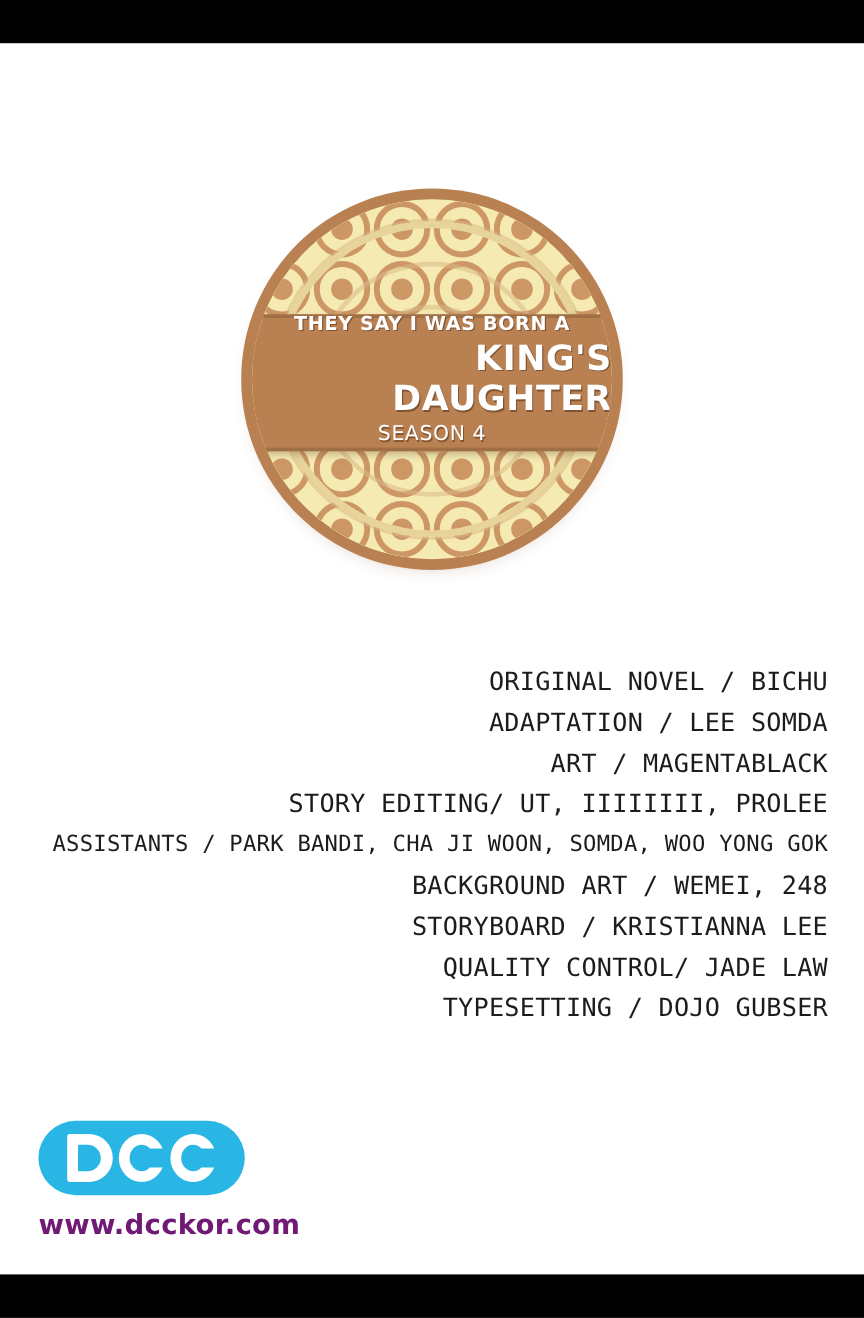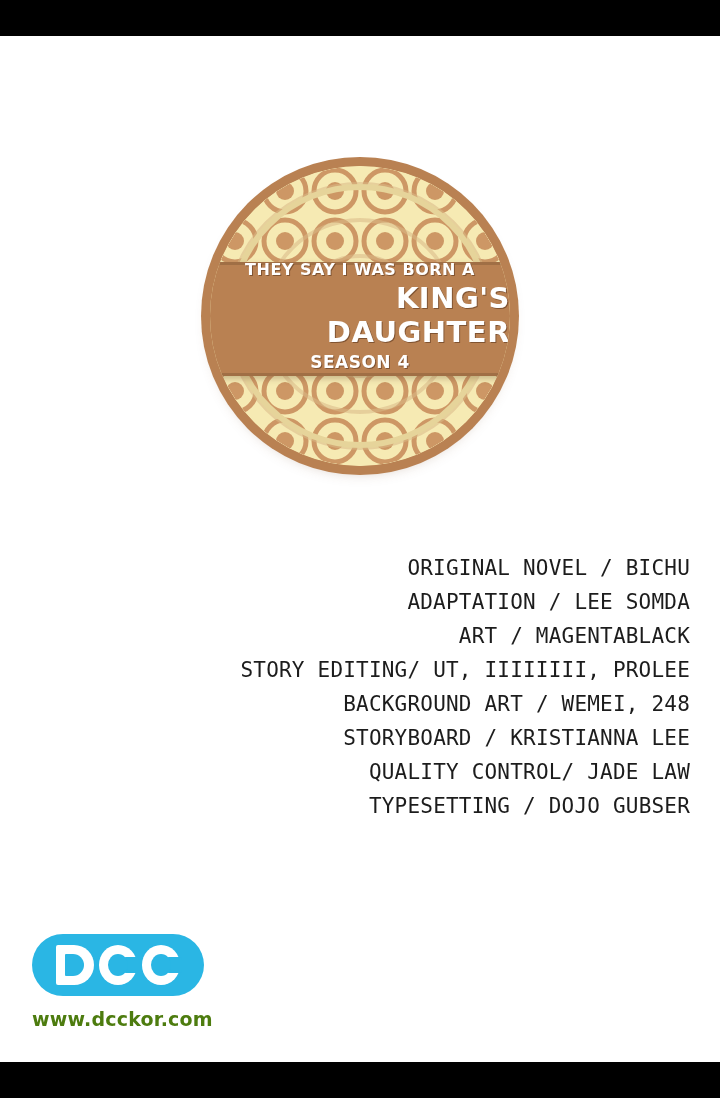--- a/index.html
+++ b/index.html
@@ -96,21 +96,21 @@
   .title-line2 {
     font-family: "DejaVu Sans", sans-serif;
     font-weight: bold;
     font-size: 29px;
     line-height: 34px;
     margin-top: 1px;
     text-align: right;
   }
   .title-line3 {
     font-family: "DejaVu Sans", sans-serif;
-    font-weight: bold;
+    font-weight: normal;
     font-size: 17px;
     line-height: 22px;
     margin-top: 2px;
   }
 
   
   .credits {
     position: absolute;
     left: 30px;
     top: 515px;
@@ -190,23 +190,23 @@
     right: -2px;
     top: 12px;
     width: 16px;
     height: 16px;
     background: #2ab6e4;
     border-radius: 3px;
   }
   .site-url {
     margin-top: 12px;
     font-family: "DejaVu Sans", sans-serif;
-    font-size: 19px;
+    font-size: 23px;
     font-weight: bold;
-    color: #4d7c0f;
+    color: #701a75;
     letter-spacing: 0.2px;
   }
 </style>
 </head>
 <body>
 
 <div class="page">
   <div class="sheet">
 
     <div class="emblem-wrap">
@@ -276,20 +276,21 @@
           <div class="title-line3">SEASON 4</div>
         </div>
       </div>
     </div>
 
     <div class="credits">
       <div class="credit-line">ORIGINAL NOVEL / BICHU</div>
       <div class="credit-line">ADAPTATION /  LEE SOMDA</div>
       <div class="credit-line">ART / MAGENTABLACK</div>
       <div class="credit-line">STORY EDITING/ UT, IIIIIIII, PROLEE</div>
+      <div class="credit-line small">ASSISTANTS / PARK BANDI, CHA JI WOON, SOMDA, WOO YONG GOK</div>
       <div class="credit-line">BACKGROUND ART / WEMEI, 248</div>
       <div class="credit-line">STORYBOARD / KRISTIANNA LEE</div>
       <div class="credit-line">QUALITY CONTROL/ JADE LAW</div>
       <div class="credit-line">TYPESETTING / DOJO GUBSER</div>
     </div>
 
     <div class="logo-area">
       <div class="logo-mark">
         <div class="logo-letters">
           <span class="lg-d"></span>

